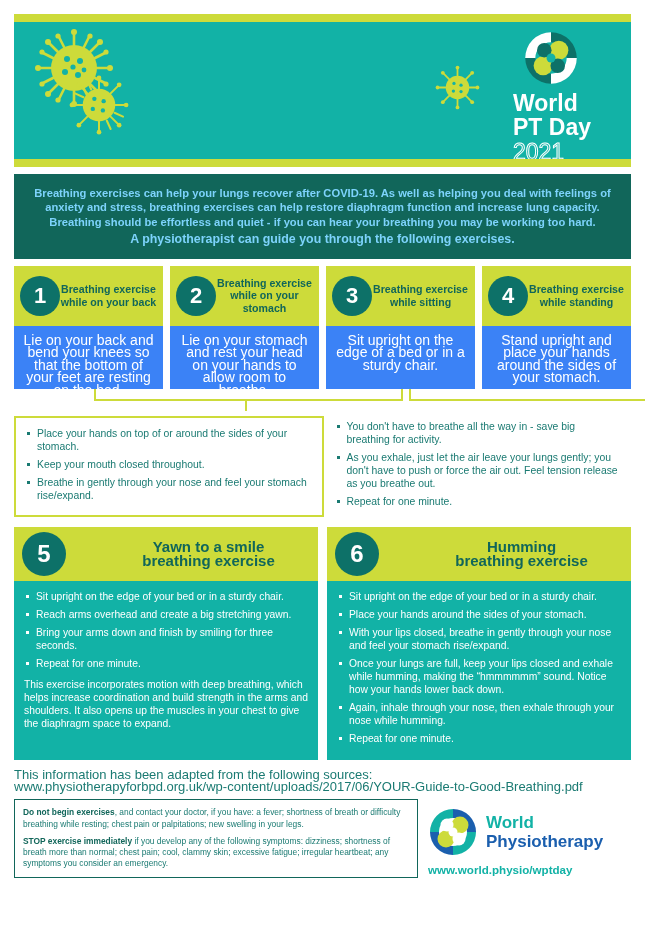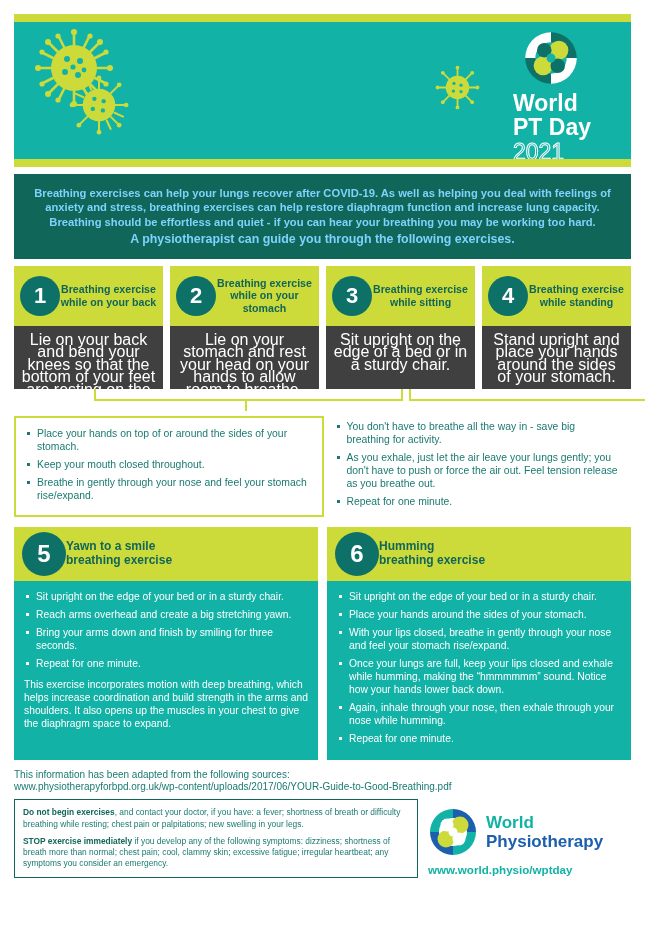--- a/index.html
+++ b/index.html
@@ -51,22 +51,22 @@
     width:40px;height:40px;border-radius:50%;background:#0d7168;
     color:#fff;font-size:22px;font-weight:bold;
     display:flex;align-items:center;justify-content:center;flex:0 0 40px;
   }
   .numcirc.lg{width:44px;height:44px;flex:0 0 44px;font-size:24px;}
   .card-head-txt{
     flex:1;text-align:center;color:#11665a;font-weight:bold;
     font-size:10.6px;line-height:12.6px;
   }
   .card-body{
-    background:#404040;color:#ffffff;text-align:center;
-    font-size:16px;line-height:12.6px;padding:8px 7px;
+    background:#3b82f6;color:#ffffff;text-align:center;
+    font-size:14px;line-height:12.6px;padding:8px 7px;
     height:63px;box-sizing:border-box;
   }
 
   
   .brackets{position:relative;height:22px;margin-top:0;}
   .bk{position:absolute;border:2px solid #cddb3a;border-top:none;height:10px;}
   .bk-stem{position:absolute;width:2px;background:#cddb3a;}
 
   
   .bulrow{display:flex;gap:10px;position:relative;align-items:flex-end;}
@@ -86,38 +86,38 @@
   }
   .lungs{position:absolute;right:-4px;top:6px;opacity:.5;z-index:-1;}
 
   
   .row2{display:flex;gap:9px;margin-top:10px;}
   .card2{flex:1;display:flex;flex-direction:column;}
   .card2-head{
     background:#cddb3a;height:54px;display:flex;align-items:center;padding:0 8px;
   }
   .card2-head-txt{
-    flex:1;text-align:left;color:#11665a;font-weight:bold;
-    font-size:12px;line-height:13.4px;
+    flex:1;text-align:center;color:#11665a;font-weight:bold;
+    font-size:15px;line-height:13.4px;margin-left:41px;
   }
   .card2-body{
     background:#12b2a6;color:#fff;padding:9px 10px 10px;flex:1;
   }
   ul.bw{margin:0;padding:0;list-style:none;}
   ul.bw li{
     position:relative;padding-left:12px;margin-bottom:5px;
     font-size:10.3px;line-height:13px;
   }
   ul.bw li:before{
     content:"";position:absolute;left:2px;top:5px;width:3px;height:3px;background:#ffffff;
   }
   .card2-note{margin:8px 0 16px;font-size:10.3px;line-height:13px;}
 
   
-  .sources{margin-top:9px;color:#1a7a72;font-size:10px;line-height:12.4px;}
+  .sources{margin-top:9px;color:#1a7a72;font-size:13px;line-height:12.4px;}
   .sources div{white-space:nowrap;}
 
   
   .bottom{display:flex;gap:10px;margin-top:6px;align-items:flex-start;}
   .warnbox{
     width:404px;border:1.5px solid #11665a;padding:7px 8px 8px;box-sizing:border-box;
     color:#1a7a72;
   }
   .warnbox p{margin:0;font-size:8.4px;line-height:11.2px;}
   .warnbox p + p{margin-top:6px;}

